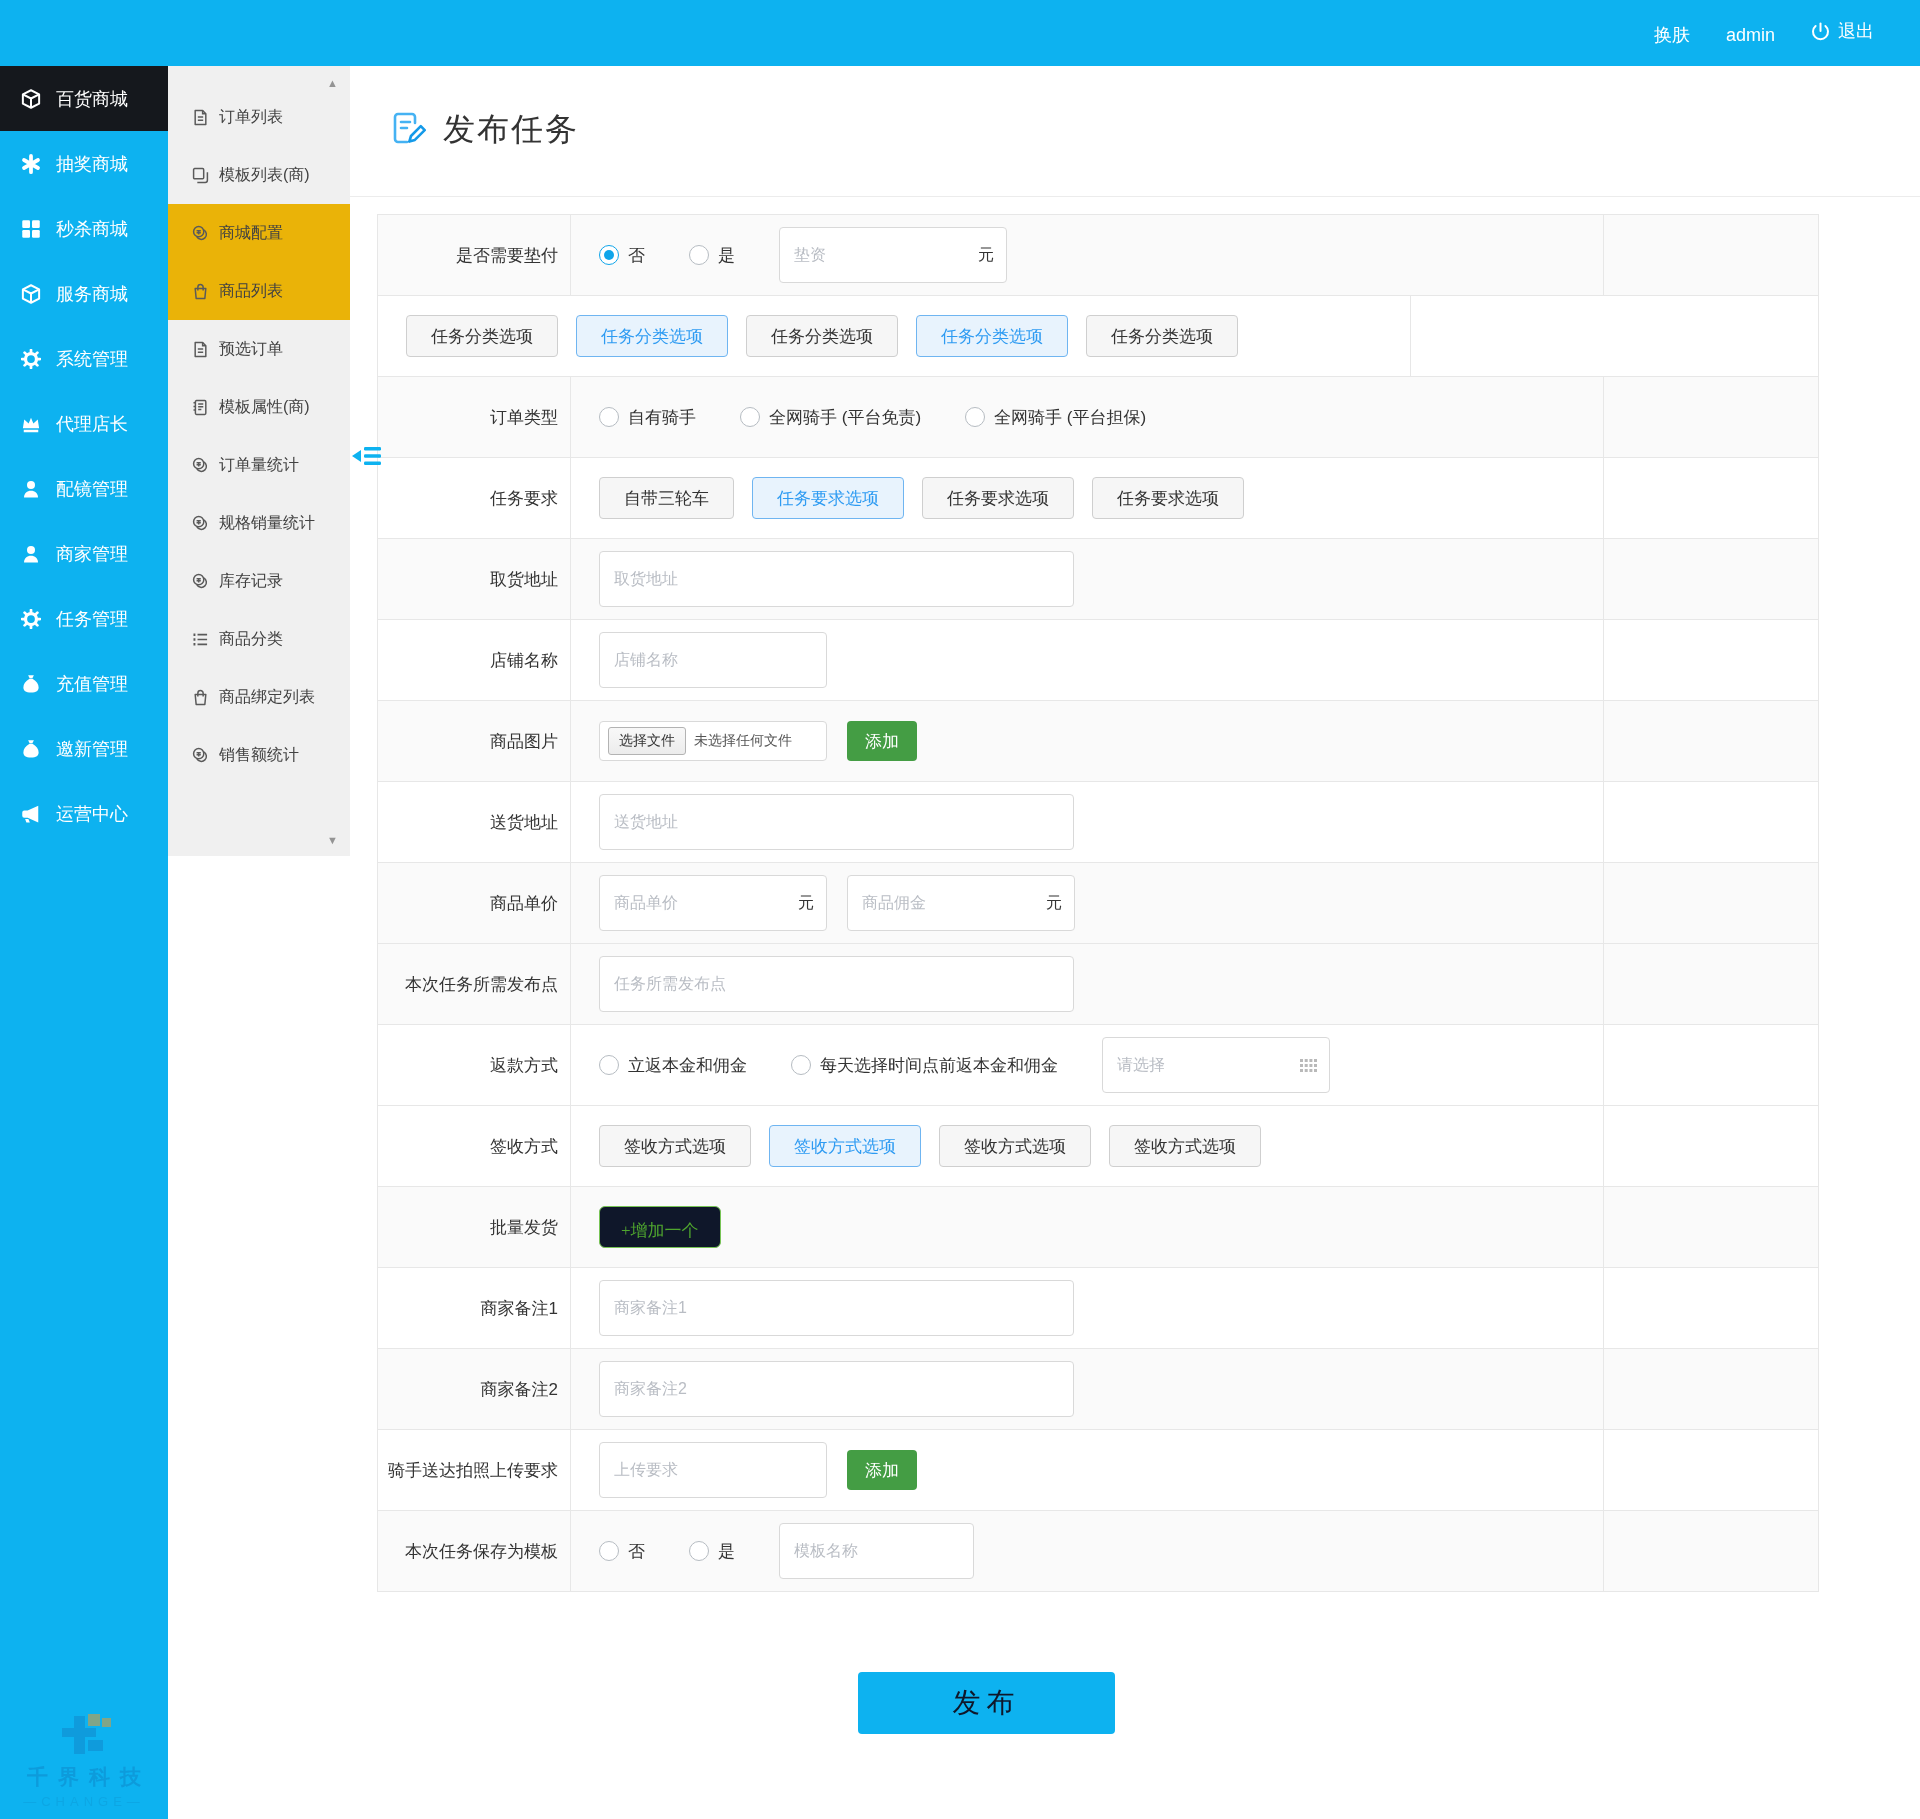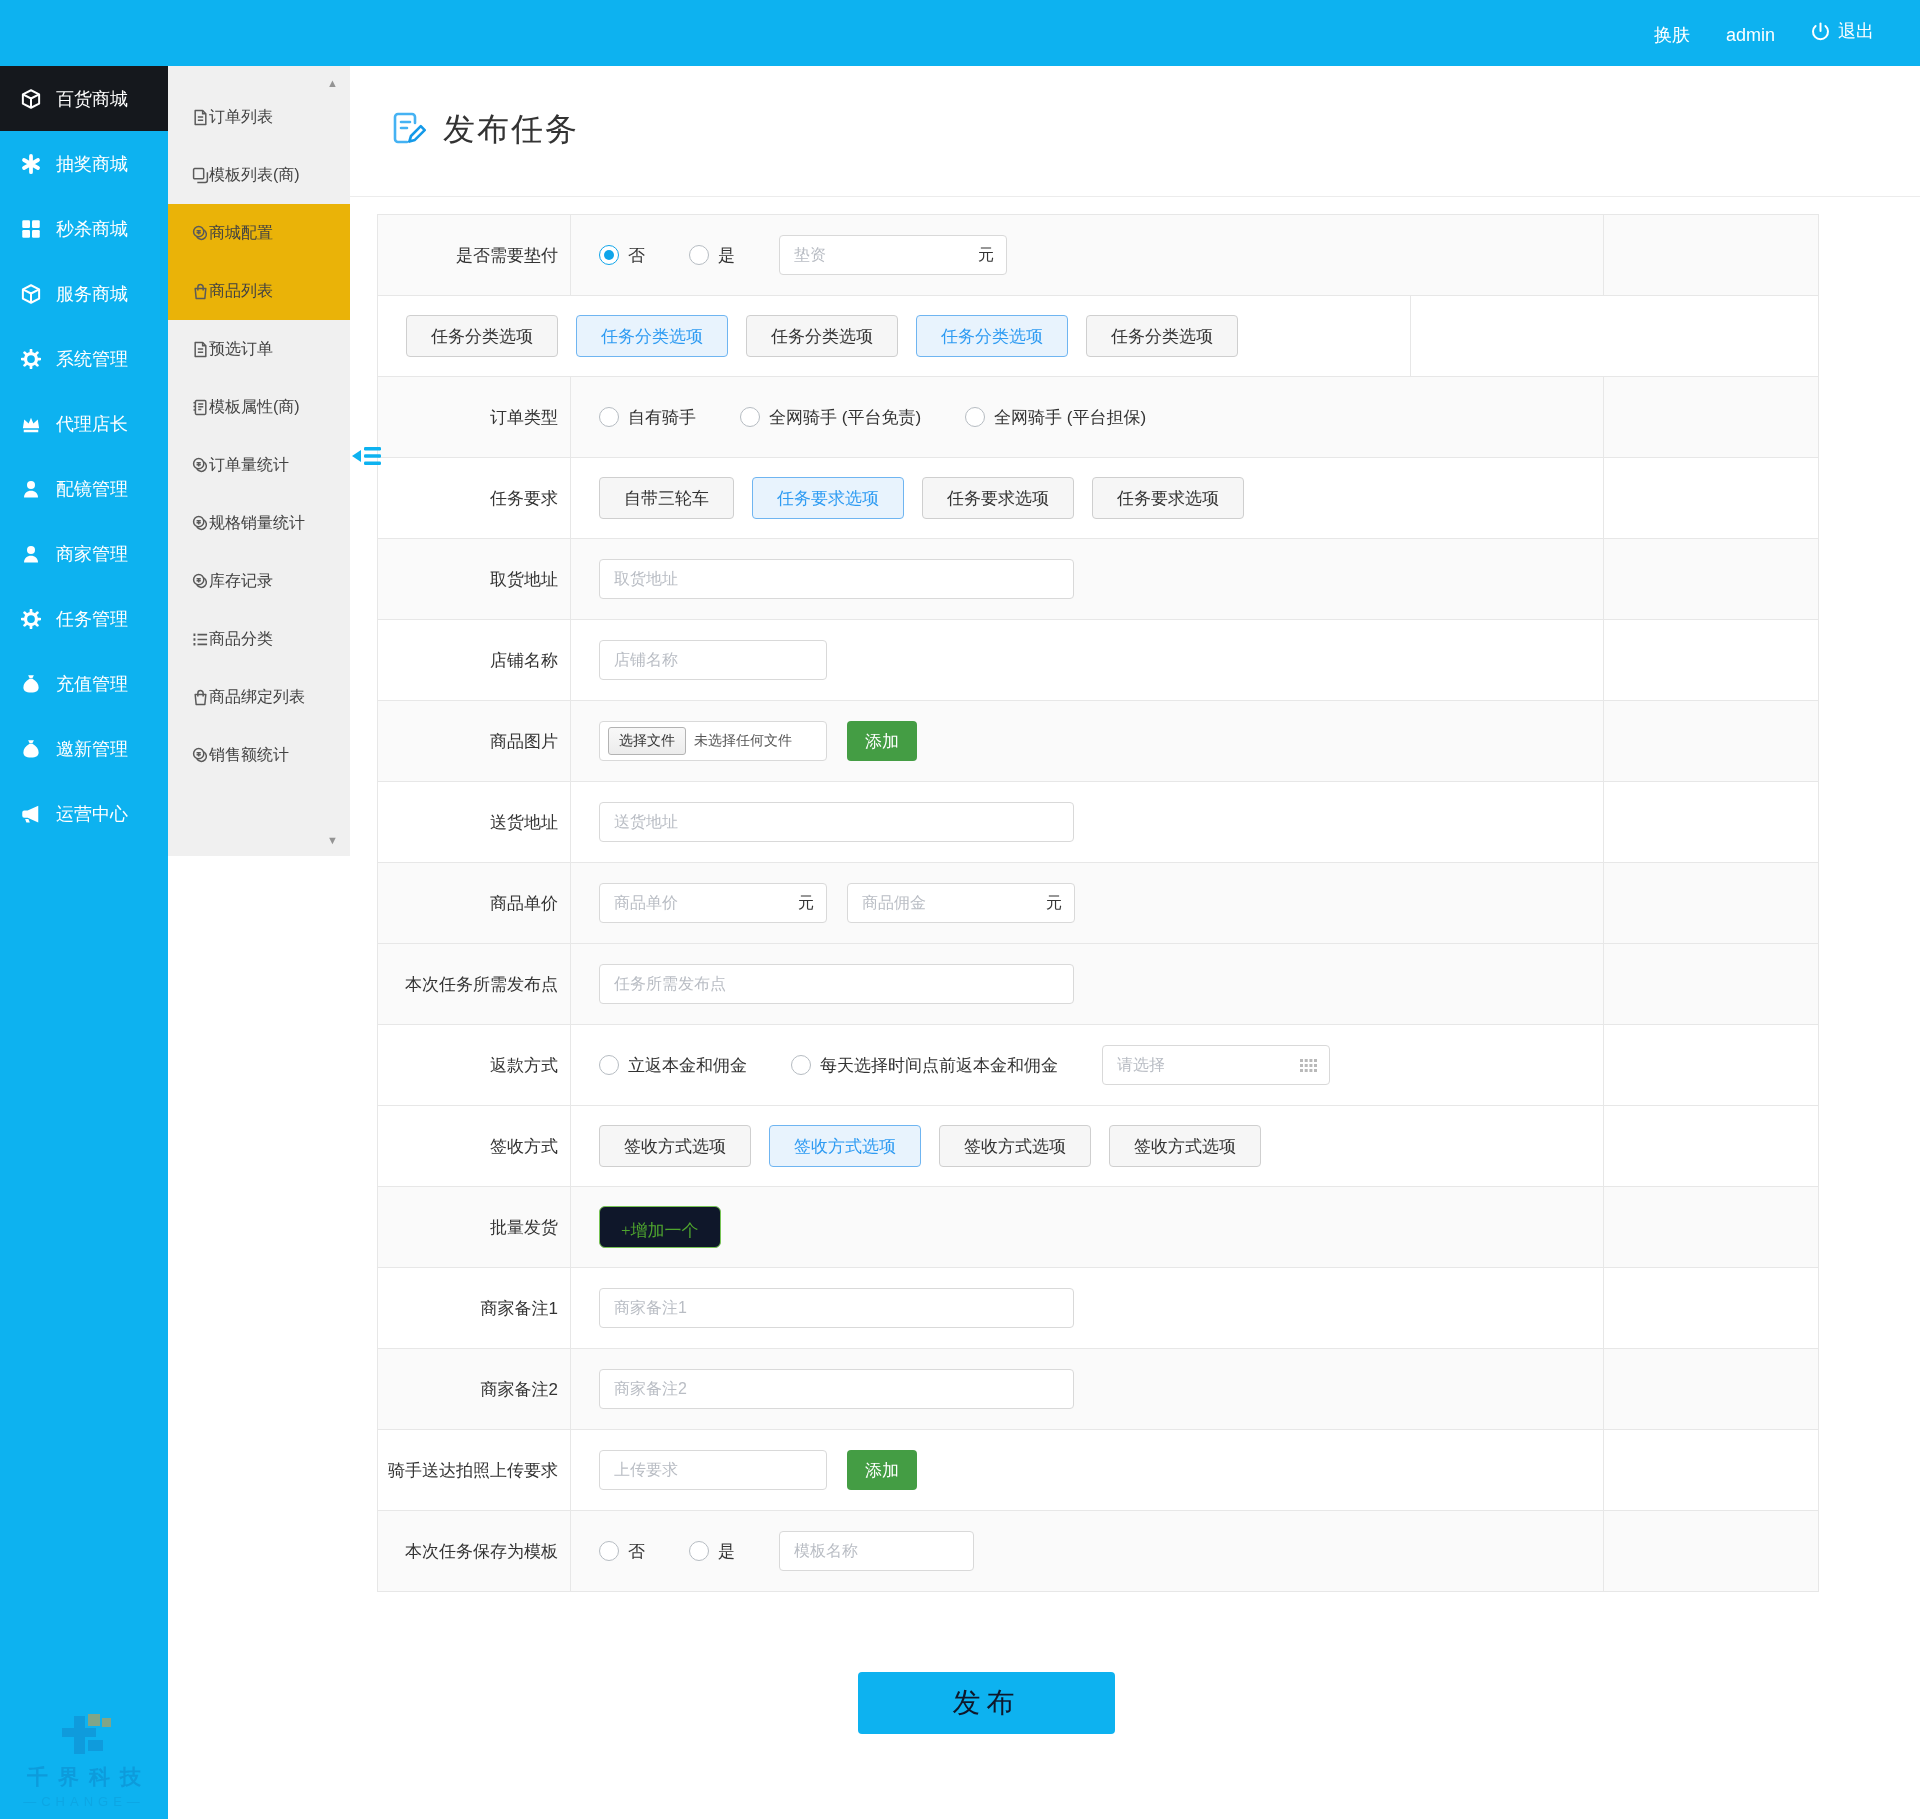--- a/index.html
+++ b/index.html
@@ -12,21 +12,21 @@
     display:flex;align-items:center;justify-content:flex-end;padding-right:46px;box-sizing:border-box;z-index:6}
   .toplink{color:#fff;font-size:18px;margin-left:36px;display:inline-flex;align-items:center;gap:8px;cursor:pointer}
   
   .sidebar{position:absolute;left:0;top:66px;width:168px;height:1753px;background:#0db2f0;z-index:5}
   .side-item{height:65px;display:flex;align-items:center;padding-left:21px;gap:15px;color:#fff;font-size:18px;cursor:pointer}
   .side-item.active{background:#15181d}
   .side-item svg{width:20px;height:20px;flex:none}
   
   .submenu{position:absolute;left:168px;top:66px;width:182px;height:790px;background:#f0f0f0;
     padding-top:22px;box-sizing:border-box;z-index:4}
-  .sub-item{height:58px;display:flex;align-items:center;padding-left:24px;color:#424242;font-size:16px;cursor:pointer}
+  .sub-item{height:58px;display:flex;align-items:center;padding-left:24px;gap:10px;color:#424242;font-size:16px;cursor:pointer}
   .sub-item.on{background:#eab308}
   .sub-item svg{width:17px;height:17px;color:#5a5a5a;flex:none}
   .scroll-up,.scroll-down{position:absolute;right:12px;color:#949494;font-size:11px;cursor:pointer;line-height:1}
   .scroll-up{top:12px}.scroll-down{bottom:10px}
   .collapse{position:absolute;left:352px;top:444px;width:30px;height:24px;z-index:3;cursor:pointer}
   
   .page-head{position:absolute;left:390px;top:108px;display:flex;align-items:center;gap:17px}
   .page-title{font-size:32px;font-weight:normal;color:#333;margin:0;letter-spacing:2px}
   .head-rule{position:absolute;left:350px;top:196px;width:1570px;border-top:1px solid #ececec}
   
@@ -42,21 +42,21 @@
   .radio{display:inline-flex;align-items:center;margin-right:44px;cursor:pointer}
   .rdot{width:20px;height:20px;border:1px solid #b6bcc2;border-radius:50%;background:#fff;margin-right:9px;
     display:inline-flex;align-items:center;justify-content:center;box-sizing:border-box;flex:none}
   .rdot i{width:10px;height:10px;border-radius:50%;background:#0fa5ea;display:none}
   .radio.checked .rdot{border-color:#0fa5ea}
   .radio.checked .rdot i{display:block}
   .rlabel{font-size:17px;color:#333;white-space:nowrap}
   .opt{height:42px;padding:0 24px;margin-right:18px;border:1px solid #cfcfcf;border-radius:4px;background:#f6f6f6;
     font-size:17px;color:#333;cursor:pointer;font-family:inherit;white-space:nowrap}
   .opt.sel{background:#e8f3fd;border-color:#6fb5f1;color:#2e9bf2}
-  .ipt{height:40px;border:1px solid #d9d9d9;border-radius:4px;background:#fff;display:inline-flex;align-items:center;
+  .ipt{height:56px;border:1px solid #d9d9d9;border-radius:4px;background:#fff;display:inline-flex;align-items:center;
     padding:0 12px;margin-right:20px;box-sizing:border-box;flex:none}
   .ipt input{border:none;outline:none;background:transparent;flex:1;min-width:0;font-size:16px;color:#333;font-family:inherit}
   .ipt input::placeholder{color:#b9bdc4}
   .suffix{font-size:16px;color:#333;margin-left:6px;flex:none}
   .cal-icon{margin-left:8px;flex:none}
   .w-lg{width:475px}.w-md{width:228px}.w-sm{width:195px}
   .filebox{width:228px;height:40px;border:1px solid #d9d9d9;border-radius:4px;background:#fff;display:inline-flex;
     align-items:center;padding:0 8px;margin-right:20px;box-sizing:border-box;flex:none}
   .filebtn{height:28px;padding:0 10px;border:1px solid #b3b3b3;border-radius:3px;background:linear-gradient(#f8f8f8,#ececec);
     font-size:14px;color:#333;cursor:pointer;font-family:inherit;margin-right:8px;flex:none;white-space:nowrap}

